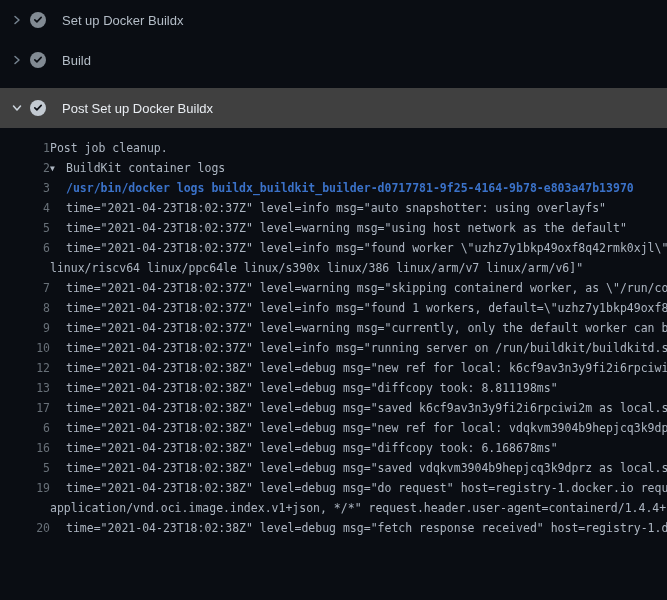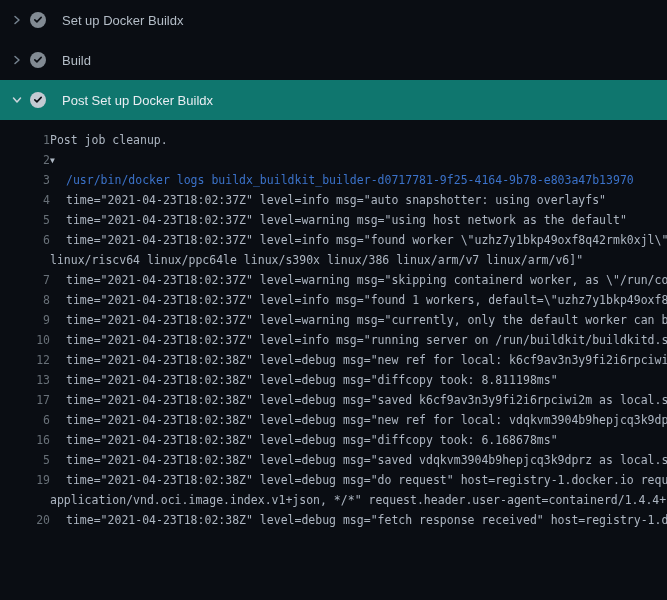--- a/index.html
+++ b/index.html
@@ -14,21 +14,21 @@
 
   
   .step {
     height: 40px;
     display: flex;
     align-items: center;
     padding-left: 12px;
     cursor: pointer;
     box-sizing: border-box;
   }
-  .step.expanded { background: #0f766e; }
+  .step.expanded { background: #404040; margin-top: 8px; }
   .chev {
     width: 10px; height: 12px;
     display: inline-flex; align-items: center; justify-content: center;
     color: #768390;
     flex: none;
   }
   .step.expanded .chev { color: #cdd5dd; }
   .chev svg { display: block; }
   .check {
     margin-left: 8px;
@@ -65,21 +65,21 @@
     color: #687078;
     cursor: pointer;
   }
   .ltext {
     margin-left: 0;
     flex: 1;
     color: #adb6c2;
     overflow: hidden;
   }
   .ltext.indent1 { padding-left: 16px; }
-  .ltext.cmd { color: #3b72c9; font-weight: normal; }
+  .ltext.cmd { color: #3b72c9; font-weight: bold; }
   .tri {
     display: inline-block;
     width: 16px;
     cursor: pointer;
     color: #adb6c2;
   }
   .tri::before { content: "\25BC"; font-size: 8px; vertical-align: 1px; }
 </style>
 </head>
 <body>
@@ -133,21 +133,21 @@
   </div>
 </div>
   <div id="log">
   <div class="lrow">
     <span class="lnum">1</span>
     <span class="ltext">Post job cleanup.</span>
   </div>
 
   <div class="lrow">
     <span class="lnum">2</span>
-    <span class="ltext"><span class="tri"></span></span>
+    <span class="ltext"><span class="tri"></span><span>BuildKit container logs</span></span>
   </div>
 
   <div class="lrow">
     <span class="lnum">3</span>
     <span class="ltext indent1 cmd">/usr/bin/docker logs buildx_buildkit_builder-d0717781-9f25-4164-9b78-e803a47b13970</span>
   </div>
 
   <div class="lrow">
     <span class="lnum">4</span>
     <span class="ltext indent1">time="2021-04-23T18:02:37Z" level=info msg="auto snapshotter: using overlayfs"</span>

